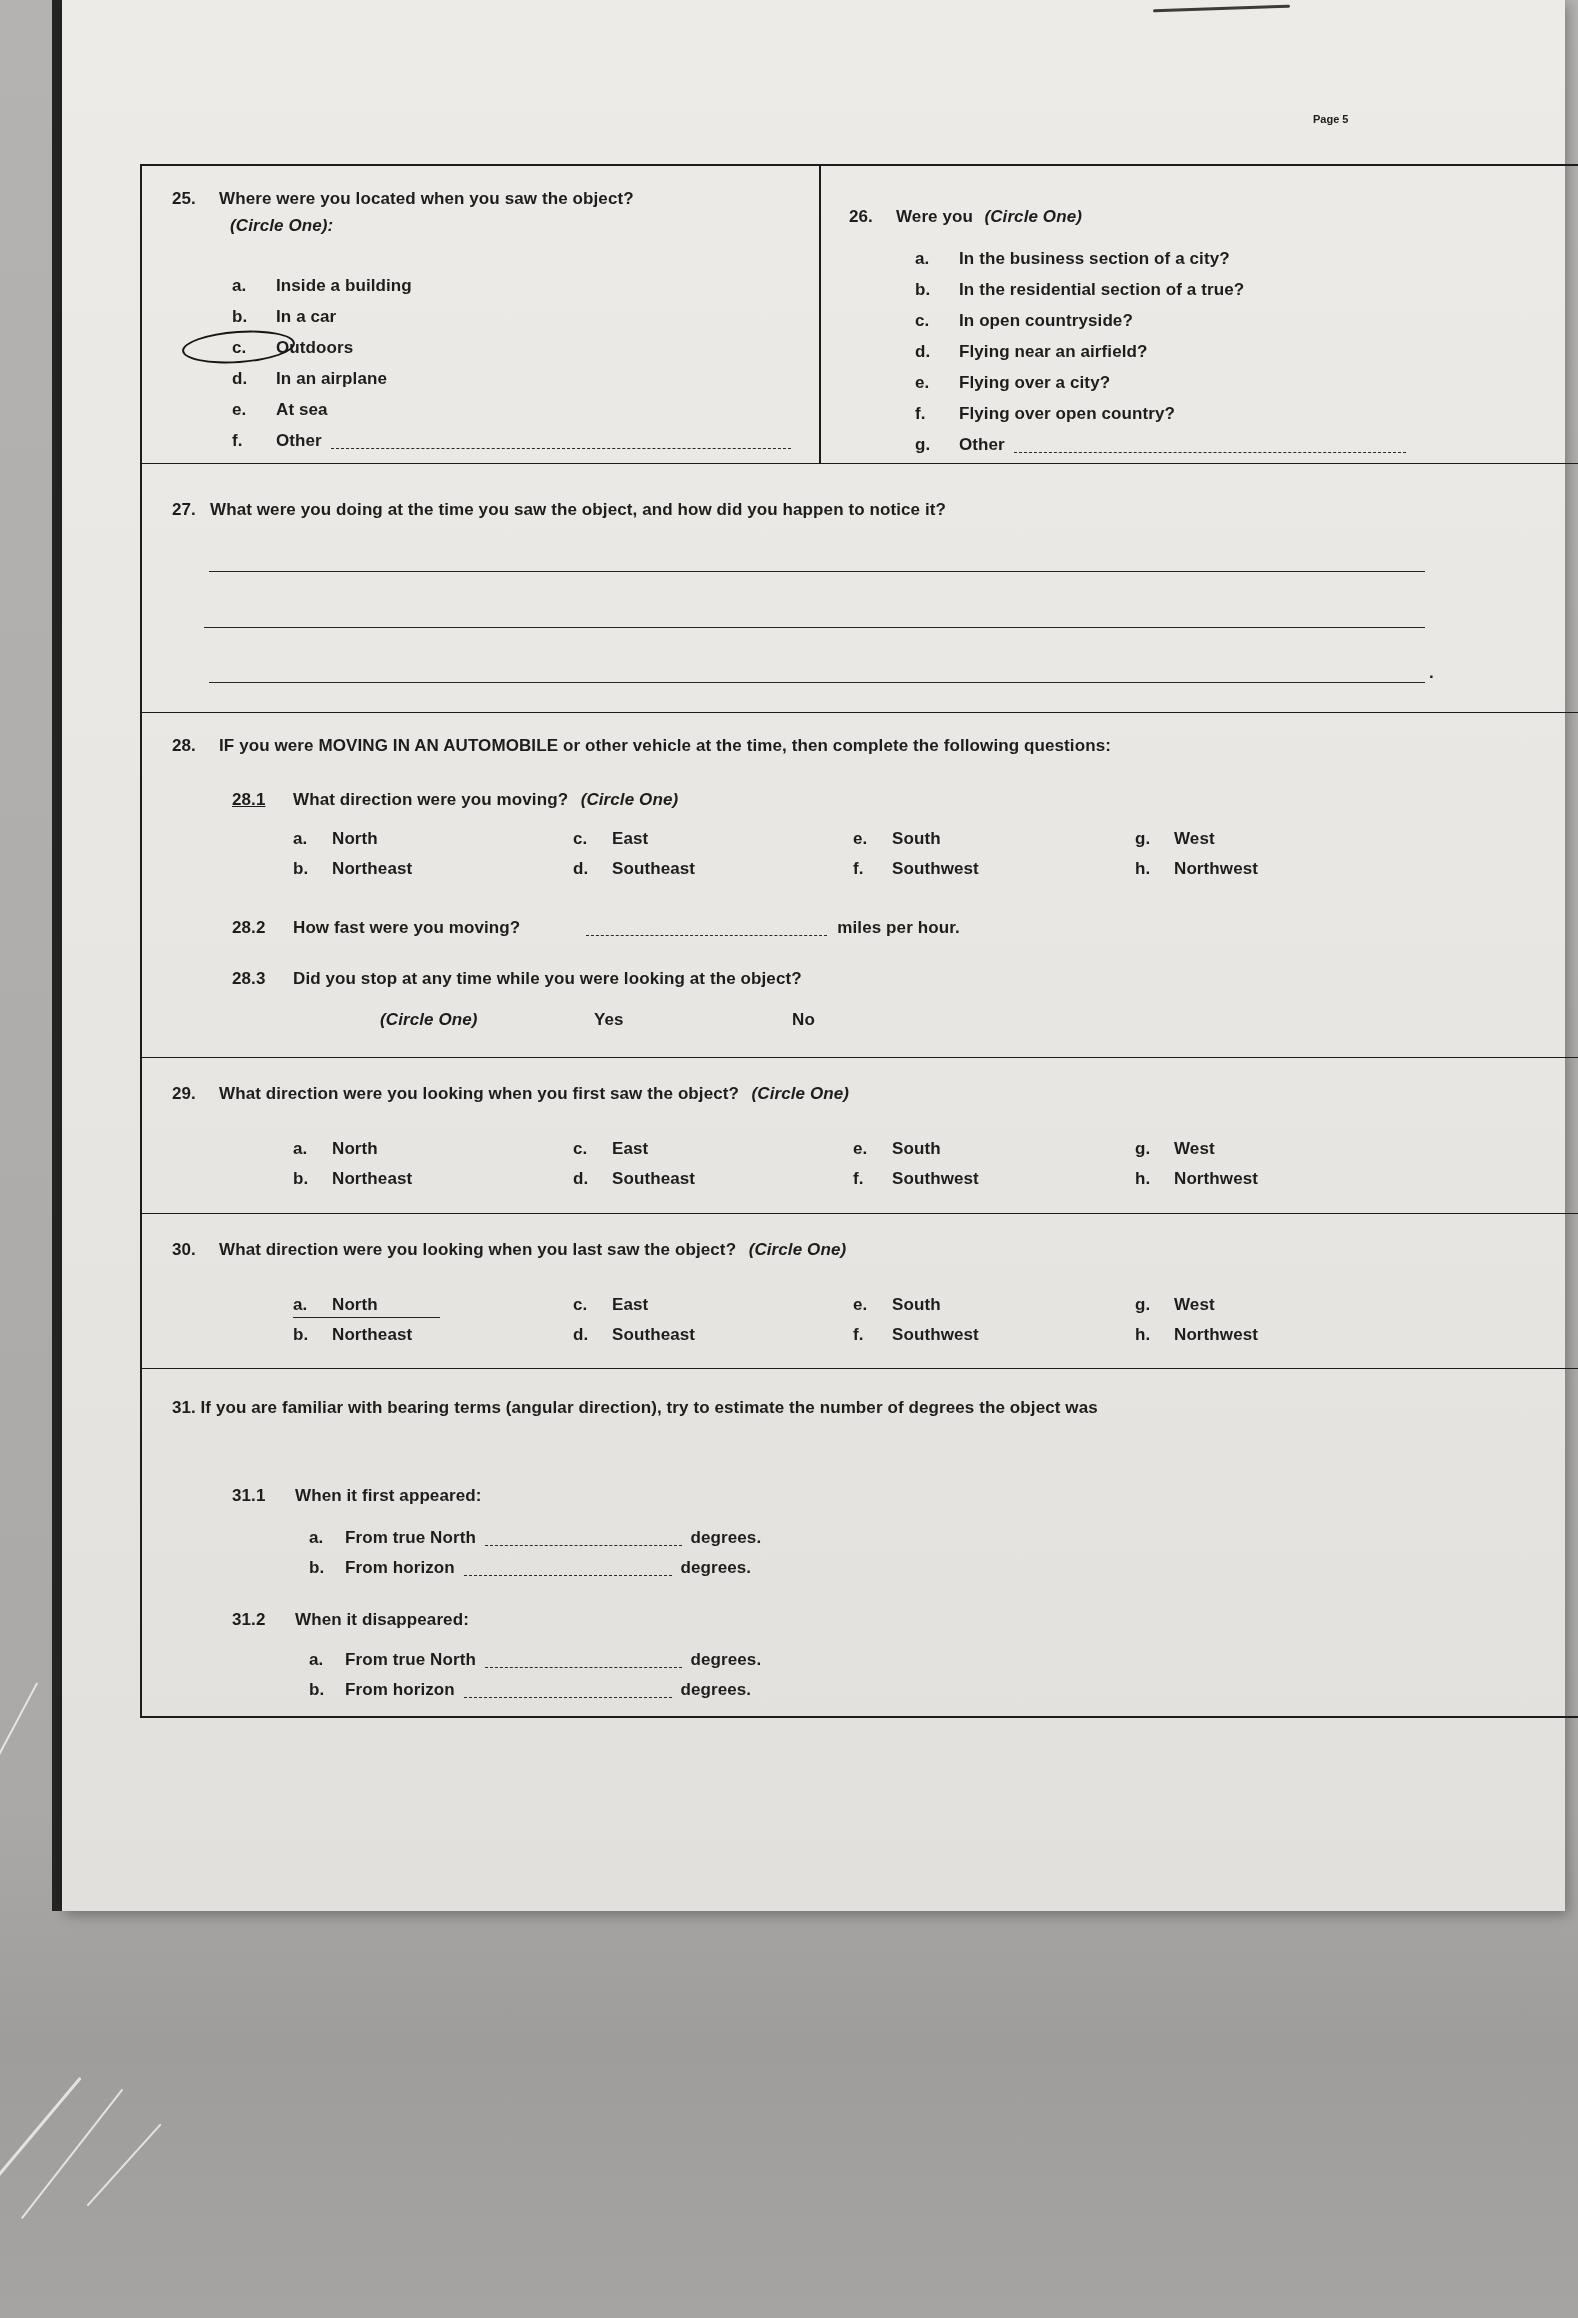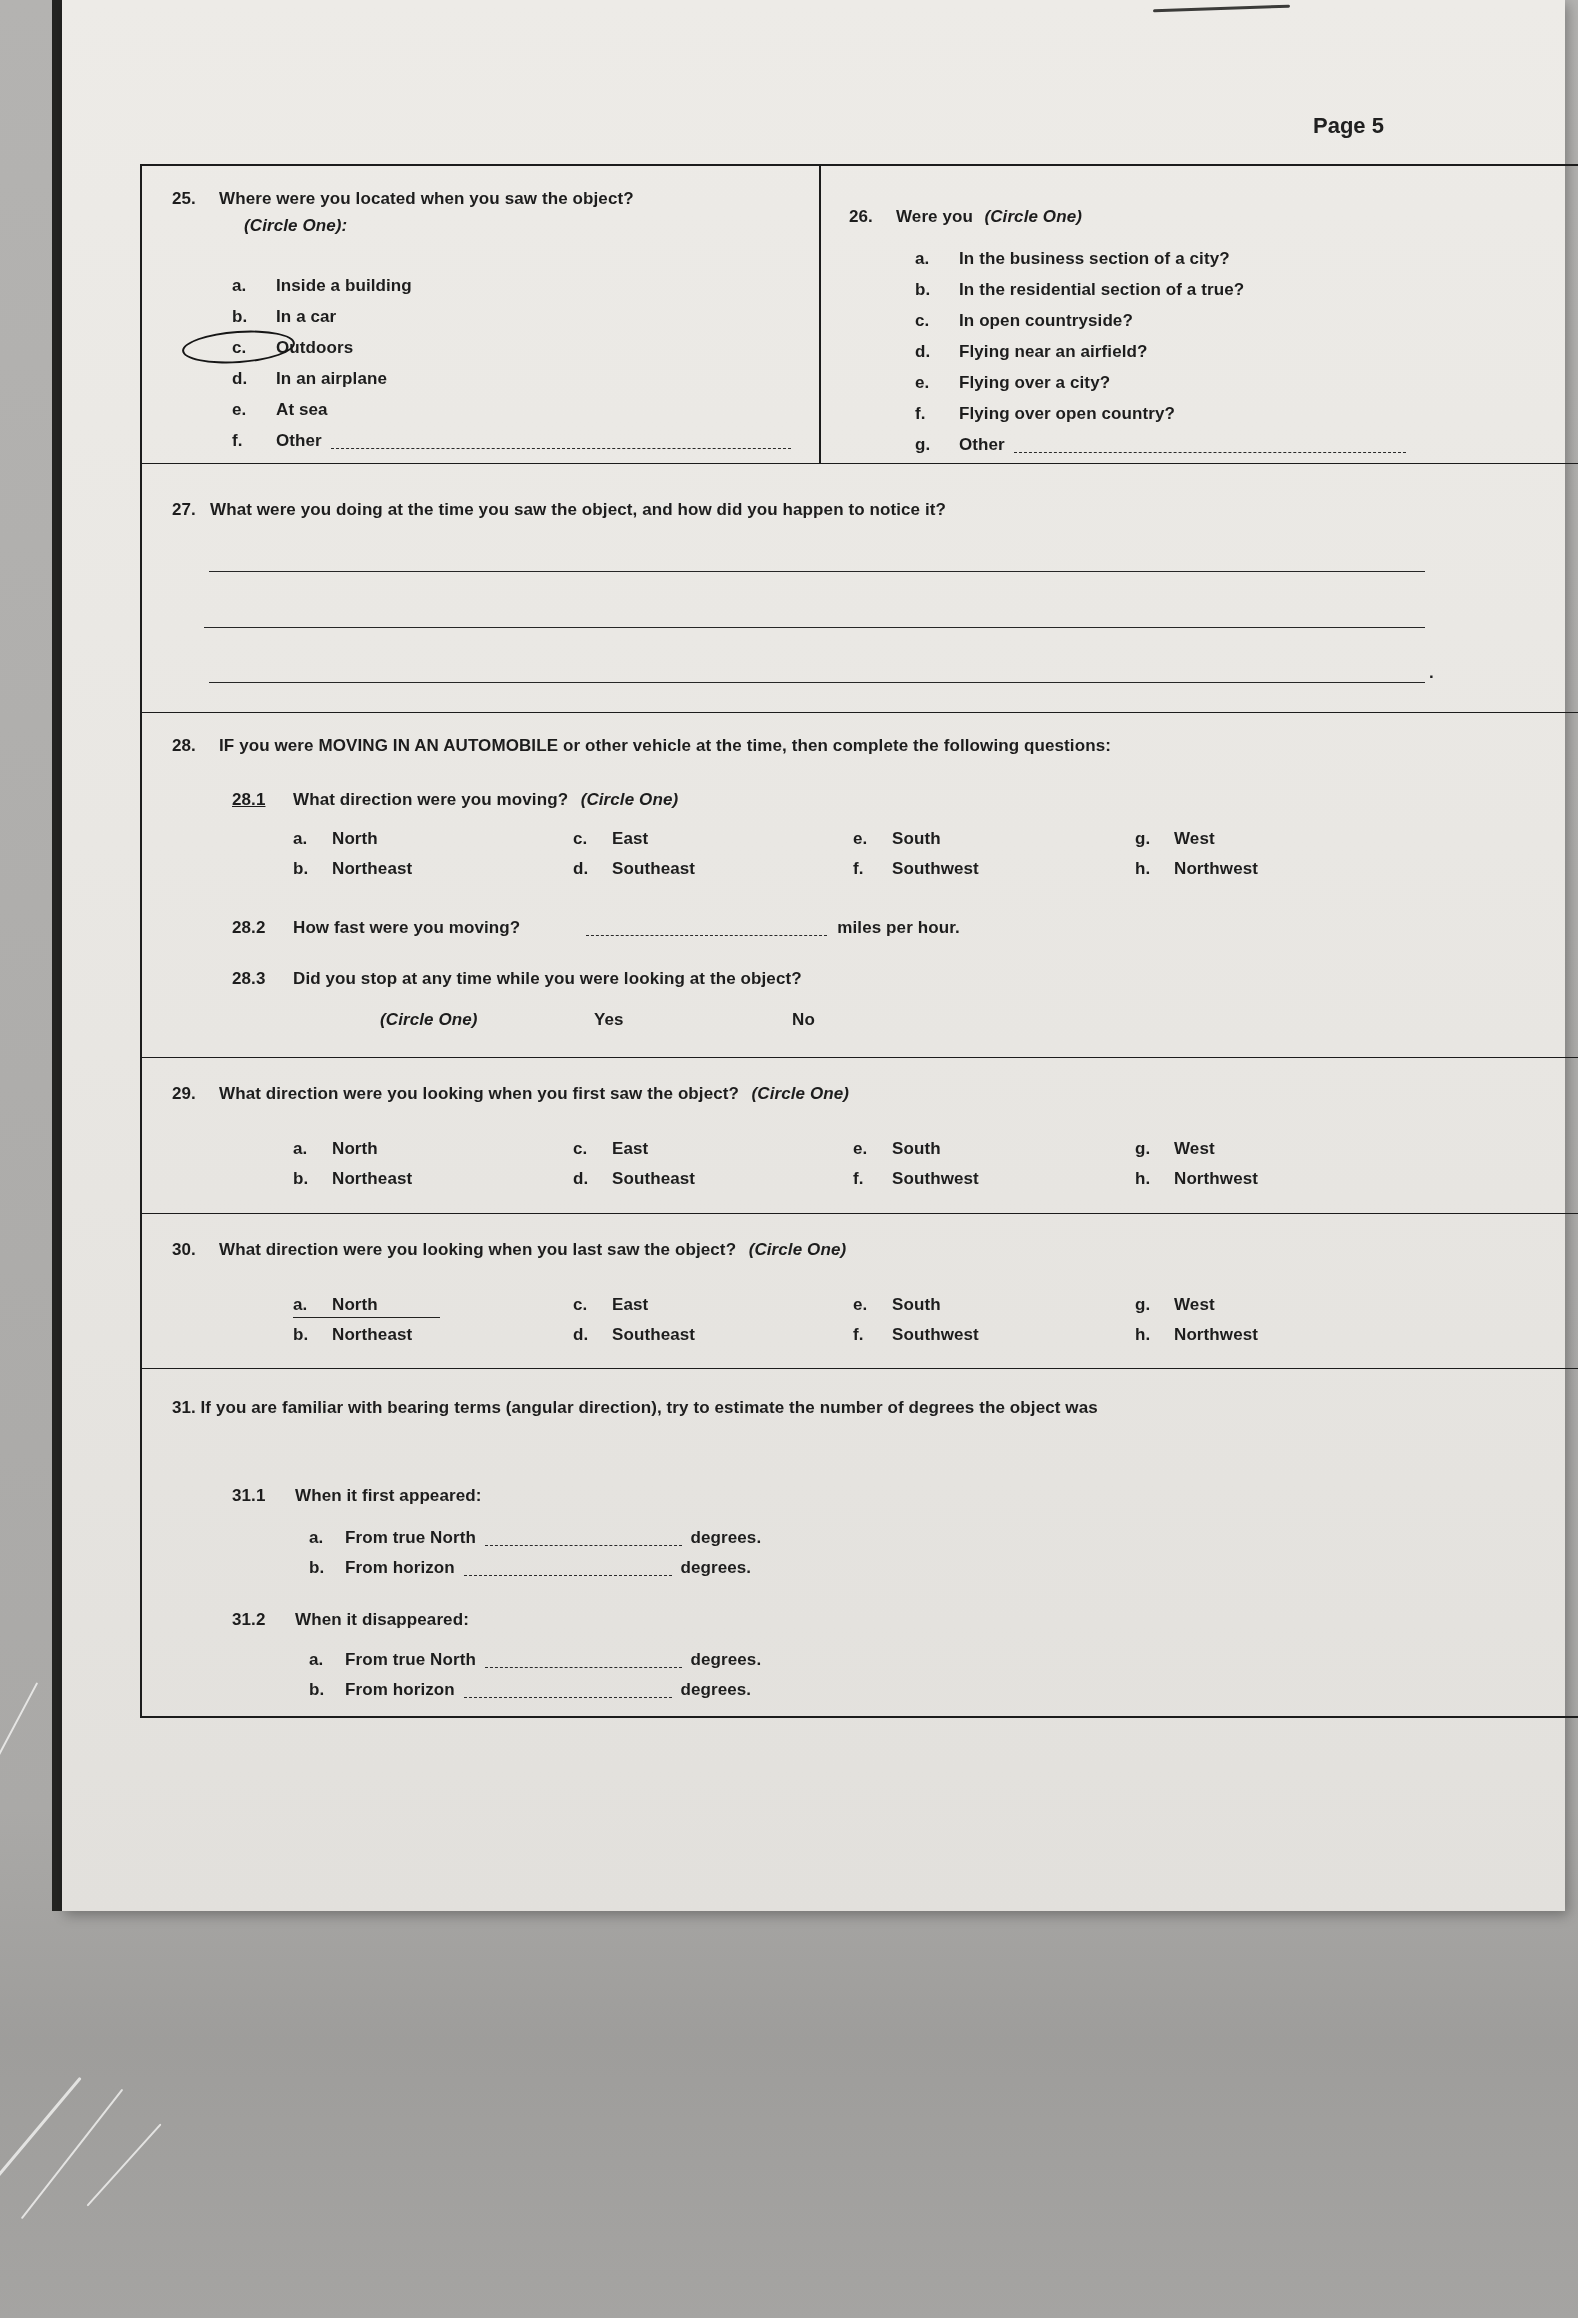--- a/index.html
+++ b/index.html
@@ -13,21 +13,21 @@
   }
   .edge-strip { position:absolute; left:52px; top:0; width:11px; height:1911px; background:#242422; }
   .paper {
     position:absolute; left:62px; top:0; width:1503px; height:1911px;
     background:linear-gradient(180deg,#edebe7 0%, #e8e6e2 55%, #e2e0dc 100%);
     box-shadow:3.3px 4.4px 12px rgba(0,0,0,0.30);
   }
   .t { font-size:17px; font-weight:bold; line-height:21px; letter-spacing:0.1px; color:#1d1d1d; }
   .it { font-style:italic; }
   .abs { position:absolute; }
-  .page-number { position:absolute; left:1251px; top:113px; font-size:22px; font-weight:bold; color:#202020; }
+  .page-number { position:absolute; left:1251px; top:113px; font-size:11px; font-weight:bold; color:#202020; }
   .form { position:absolute; left:78px; top:164px; width:1568px; height:1554px; border:2.2px solid #1c1c1c; overflow:hidden; }
   .sec { position:relative; border-bottom:1.6px solid #1c1c1c; }
   .s1 { height:298px; } .s2 { height:249px; } .s3 { height:345px; }
   .s4 { height:156px; } .s5 { height:155px; } .s6 { height:346px; border-bottom:none; }
   .vdiv { position:absolute; left:677px; top:0; width:1.6px; height:100%; background:#1c1c1c; }
   .qrow { display:flex; align-items:flex-start; }
   .qnum { flex:0 0 auto; }
   .lh50 { line-height:27px; }
   .opt { display:flex; height:31px; align-items:flex-start; }
   .ol { flex:0 0 44px; }
@@ -57,21 +57,21 @@
   <div class="form">
 
     <div class="sec s1">
       <div class="vdiv"></div>
 
       <div class="abs t lh50" style="left:30px; top:18.6px; width:630px;">
         <div class="qrow">
           <span class="qnum" style="width:47px;">25.</span>
           <div>
             <div>Where were you located when you saw the object?</div>
-            <div class="it" style="margin-left:25px;">(Circle One):</div>
+            <div class="it" style="margin-left:11px;">(Circle One):</div>
           </div>
         </div>
       </div>
 
       <div class="abs t" style="left:90px; top:109px; width:570px; position:absolute;">
         <div class="circle-mark"></div>
         <div class="opt">
           <span class="ol">a.</span>
           <span>Inside a building</span>
         </div>

